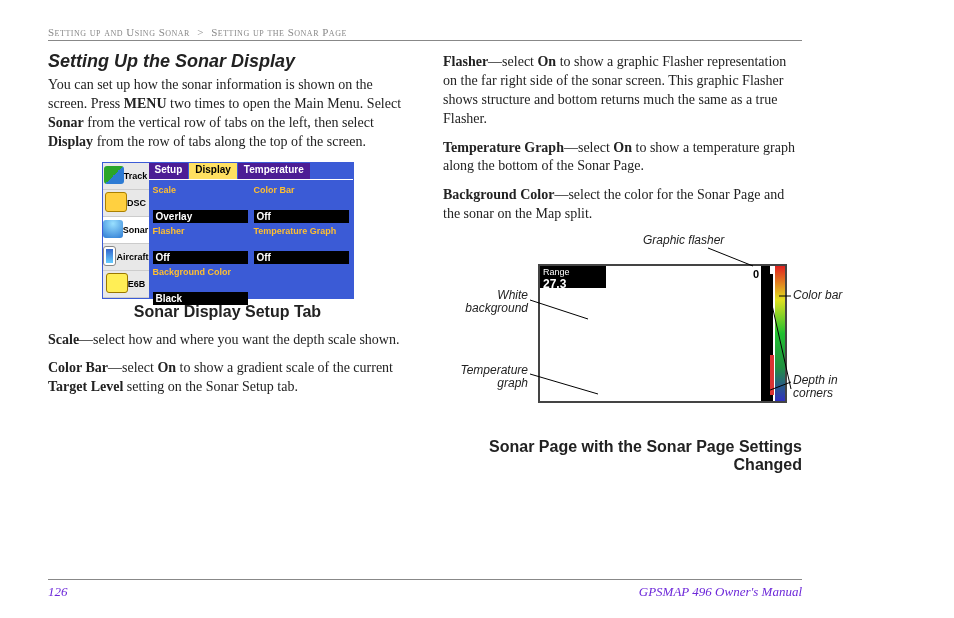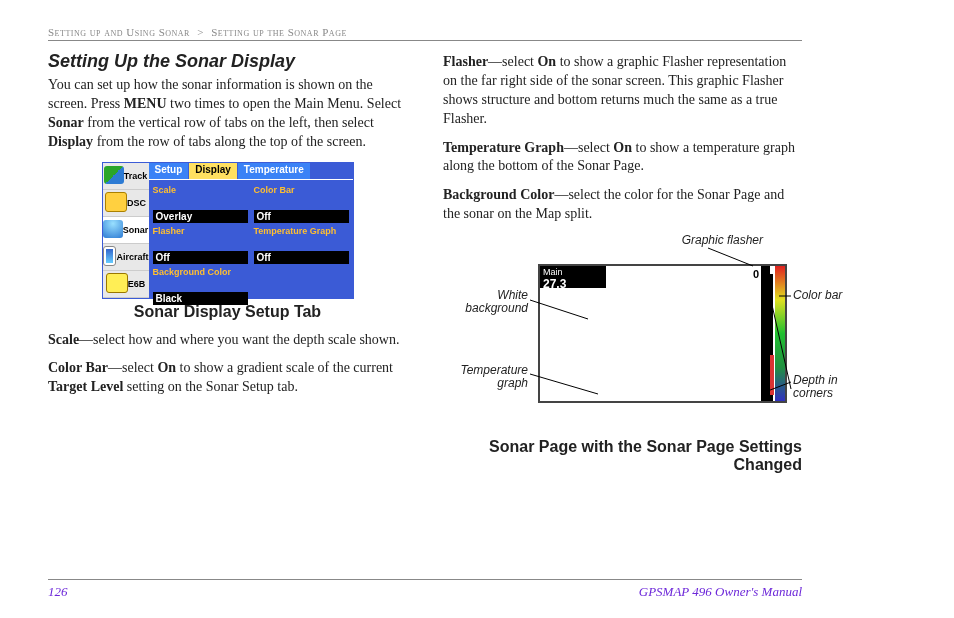--- a/index.html
+++ b/index.html
@@ -21,21 +21,21 @@
   .sb.sel{background:#fff}
   .sb .ic{width:20px;height:18px;border-radius:3px;margin-bottom:1px}
   .ic-trk{background:linear-gradient(135deg,#2aa52a,#2aa52a 50%,#2d7bd4 50%)}
   .ic-dsc{background:#ffd040;border:1px solid #aa8000}
   .ic-son{background:radial-gradient(circle at 50% 20%,#99e0ff,#2d7bd4)}
   .ic-air{background:#fff;border:1px solid #888;position:relative}
   .ic-air:before{content:"";position:absolute;inset:2px;background:linear-gradient(#36c,#6cf)}
   .ic-e68{background:#ffee55;border:1px solid #997700}
   .pane{flex:1;padding:0}
   .tabs{display:flex;height:16px;border-bottom:1px solid #fff}
-  .tab{padding:1px 6px;border-right:1px solid #3b5bd6;color:#fff;background:#3b82f6}
+  .tab{padding:1px 6px;border-right:1px solid #3b5bd6;color:#fff;background:#4c1d95}
   .tab.sel{background:#ffe060;color:#000}
   .grid{display:flex;flex-direction:column;padding:2px 4px}
   .row2{display:flex;gap:6px}
   .cell{flex:1}
   .lbl{color:#ffbf30;font-size:9px;margin-top:3px}
   .val{background:#000;color:#fff;padding:1px 3px;font-size:10px;margin-top:15px}
   
   .fig2{position:relative;width:410px;height:200px;margin:8px auto 4px auto}
   .sonar{position:absolute;left:95px;top:30px;width:245px;height:135px;background:#fff;border:2px solid #444}
   .sonar .hdr{position:absolute;left:0;top:0;width:60px;height:20px;background:#000;color:#fff;font:9px Arial;padding:1px 3px}
@@ -150,28 +150,28 @@
       <p class="body"><strong class="b">Color Bar</strong><span>—select </span><strong class="b">On</strong><span> to show a gradient scale of the current </span><strong class="b">Target Level</strong><span> setting on the Sonar Setup tab.</span></p>
     </div>
 
     <div class="col">
       <p class="body"><strong class="b">Flasher</strong><span>—select </span><strong class="b">On</strong><span> to show a graphic Flasher representation on the far right side of the sonar screen. This graphic Flasher shows structure and bottom returns much the same as a true Flasher.</span></p>
       <p class="body"><strong class="b">Temperature Graph</strong><span>—select </span><strong class="b">On</strong><span> to show a temperature graph along the bottom of the Sonar Page.</span></p>
       <p class="body"><strong class="b">Background Color</strong><span>—select the color for the Sonar Page and the sonar on the Map split.</span></p>
 
       <div class="fig2">
         <div class="sonar">
-          <div class="hdr"><span>Main</span><br><span style="font-size:12px;font-weight:bold">27.3</span></div>
+          <div class="hdr"><span>Range</span><br><span style="font-size:12px;font-weight:bold">27.3</span></div>
           <div class="depth0">0</div>
           <div class="depthN">40</div>
           <div class="flash"></div>
           <div class="cbar"></div>
         </div>
 
-        <div class="callout" style="left:200px;top:0;text-align:right;width:120px">Graphic flasher</div>
+        <div class="callout" style="left:200px;top:0;text-align:left;width:120px">Graphic flasher</div>
         <div class="callout" style="left:0;top:55px;width:85px">White background</div>
         <div class="callout" style="left:0;top:130px;width:85px">Temperature graph</div>
         <div class="callout right" style="left:350px;top:55px">Color bar</div>
         <div class="callout right" style="left:350px;top:140px">Depth in corners</div>
 
         <svg width="410" height="200" style="position:absolute;left:0;top:0;pointer-events:none">
           <line class="cl-line" x1="265" y1="14" x2="310" y2="32"></line>
           <line class="cl-line" x1="87" y1="66" x2="145" y2="85"></line>
           <line class="cl-line" x1="87" y1="140" x2="155" y2="160"></line>
           <line class="cl-line" x1="348" y1="62" x2="336" y2="62"></line>

